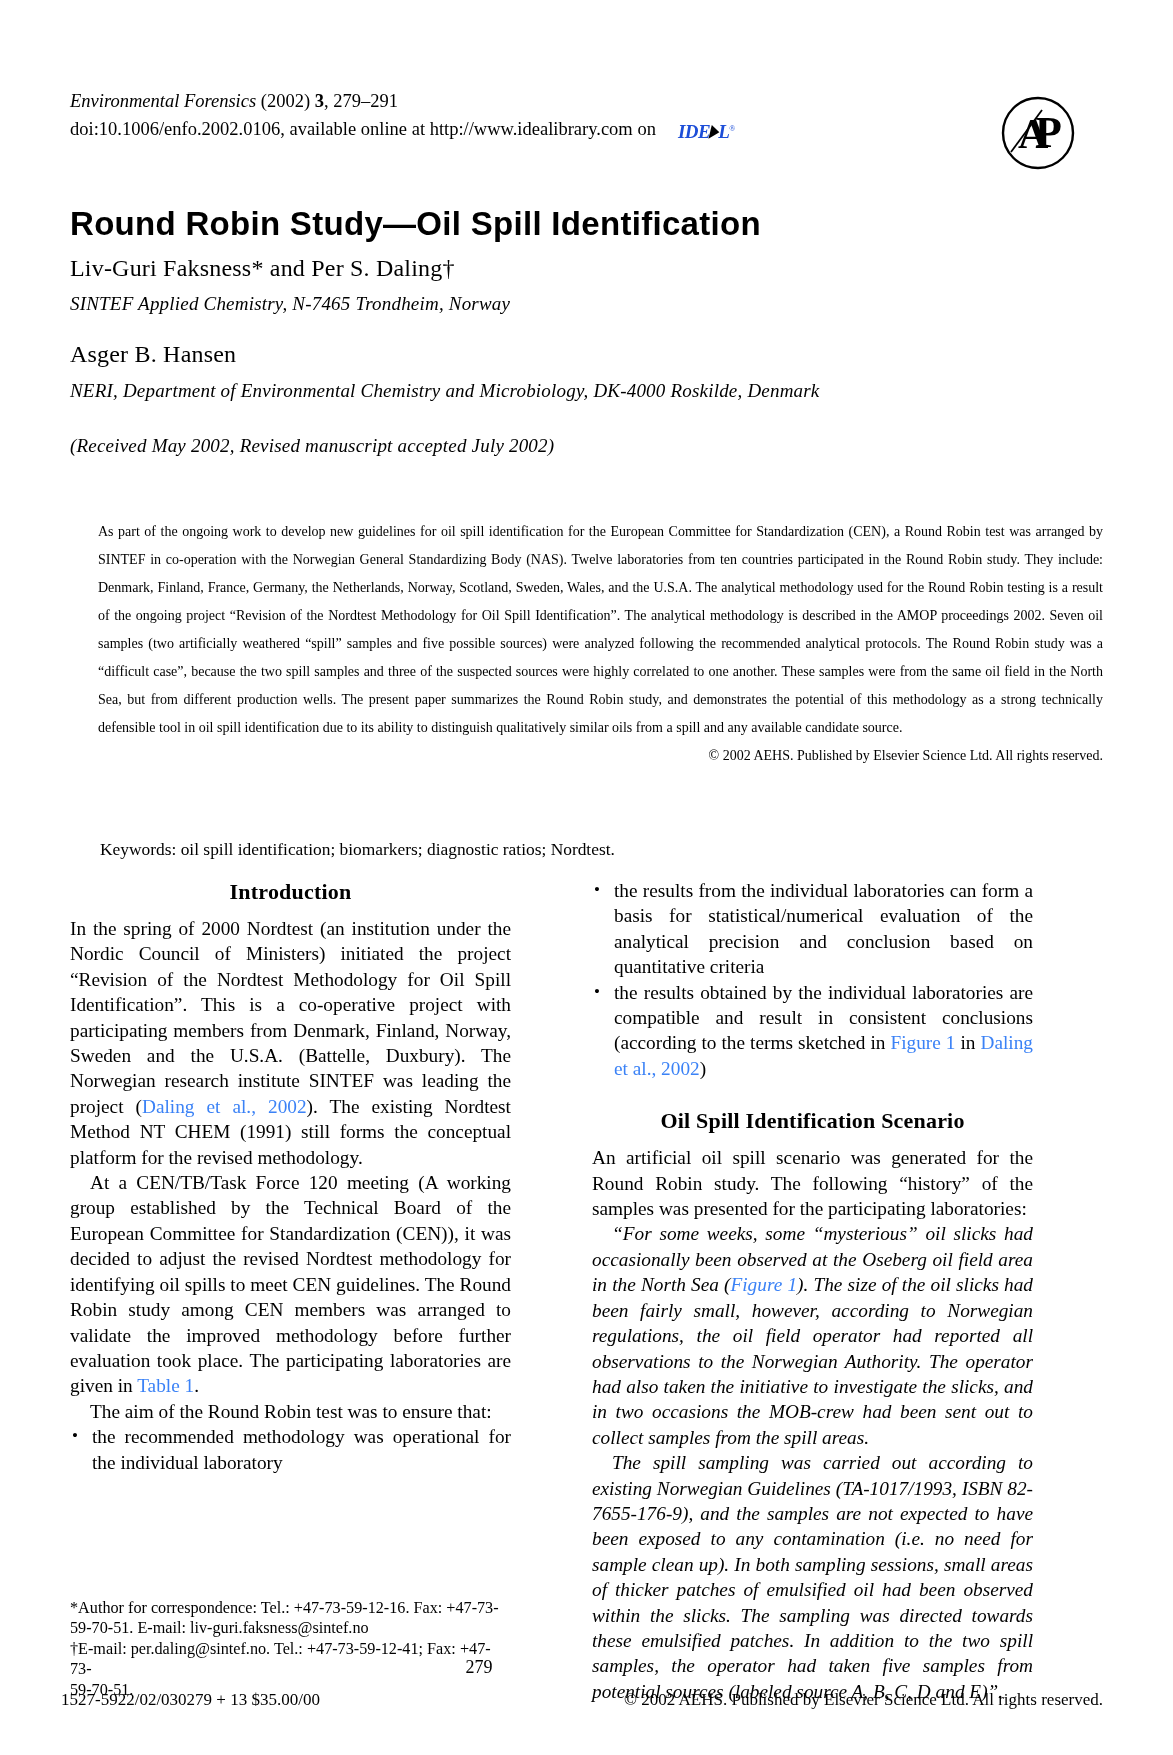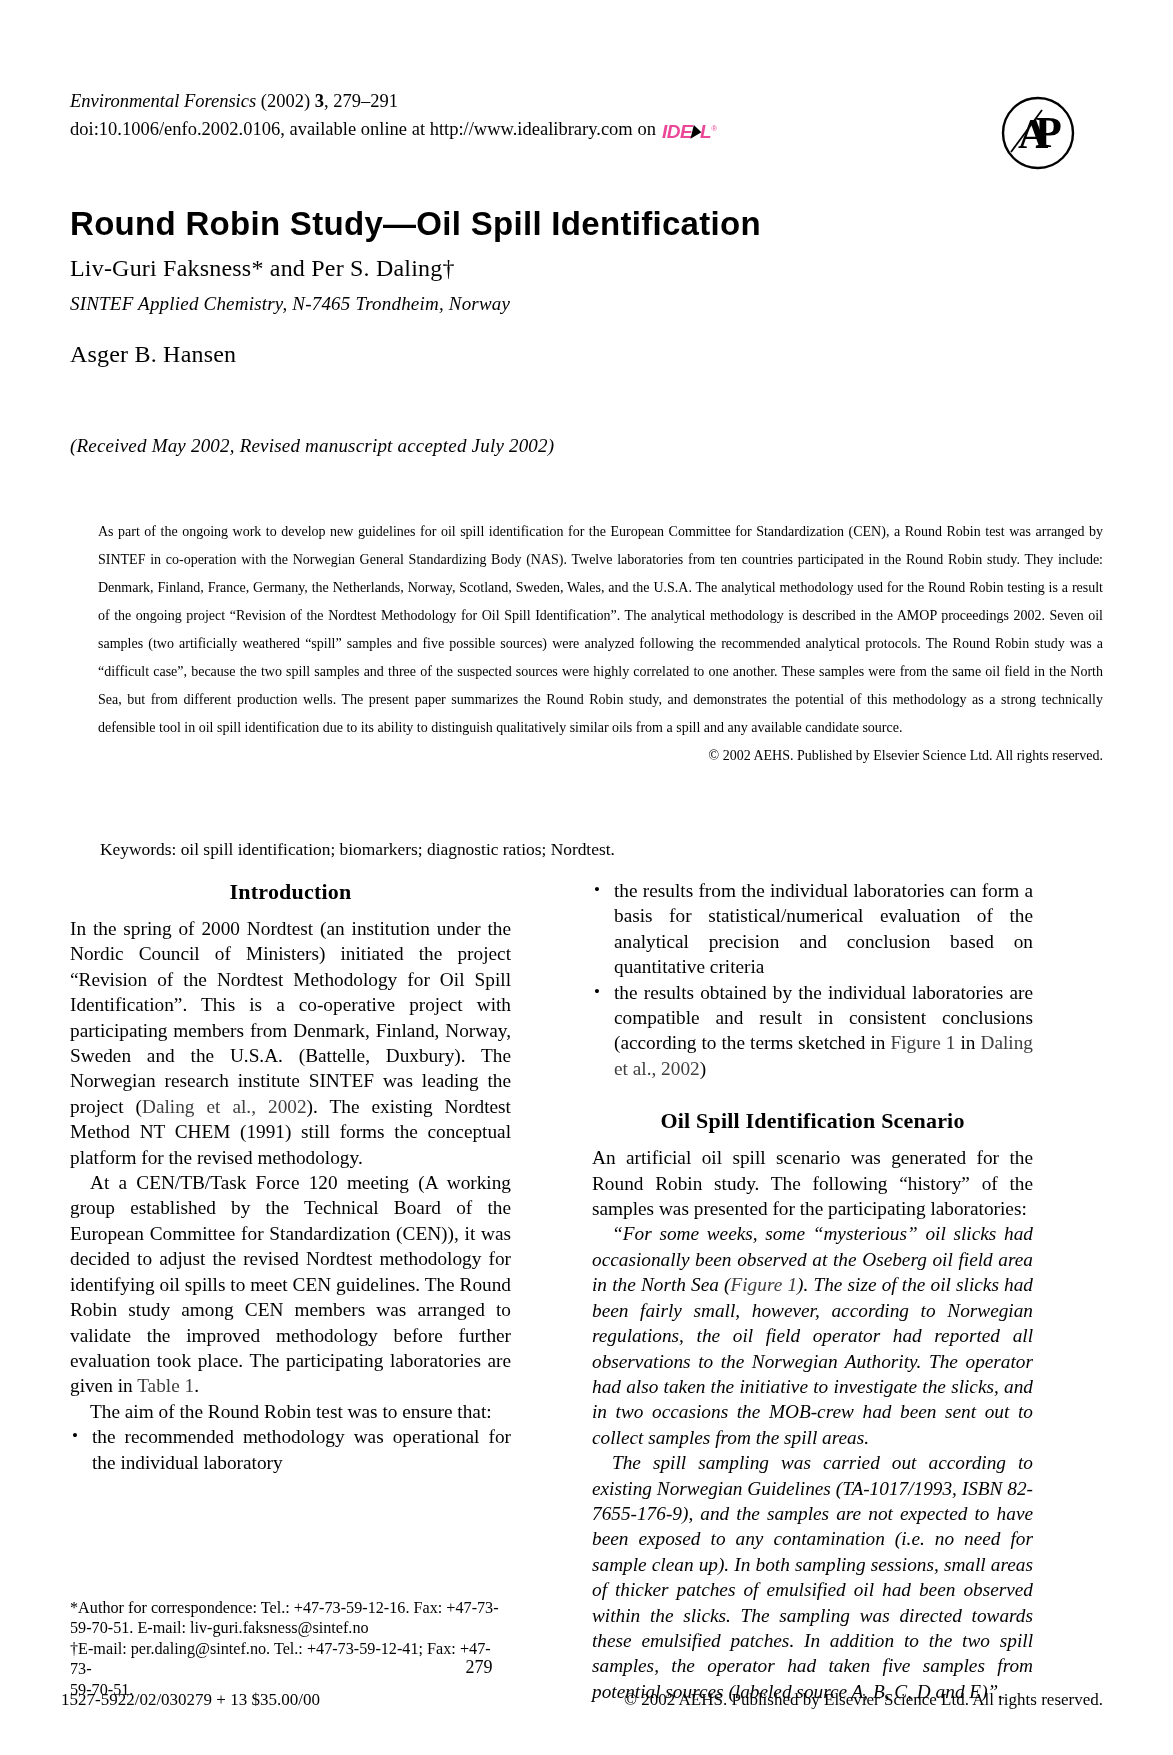--- a/index.html
+++ b/index.html
@@ -29,28 +29,28 @@
     top: 88px;
     width: 820px;
     font-size: 18.5px;
     line-height: 27px;
   }
   .masthead .j-name { font-style: italic; }
   .masthead .vol { font-weight: bold; }
   .ideal-logo {
     display: inline-block;
     vertical-align: -3px;
-    margin-left: 6px;
-    font-family: Liberation Sans, sans-serif;
+    margin-left: 22px;
+    font-family: Liberation Serif, serif;
     font-weight: bold;
     font-style: italic;
     font-size: 19px;
     letter-spacing: -0.5px;
     position: relative;
-    color: #ec4899;
+    color: #1d4ed8;
   }
   .ideal-logo .reg {
     font-size: 8px;
     vertical-align: super;
     font-style: normal;
     font-weight: normal;
   }
   .ideal-logo .mouse {
     display: inline-block;
     width: 0; height: 0;
@@ -153,21 +153,21 @@
     font-weight: bold;
     font-size: 22px;
     margin: 0 0 10px 0;
     line-height: 28px;
     text-align: center;
     letter-spacing: 0.2px;
   }
   .col h2.spaced { margin-top: 26px; }
   .col p { margin: 0; text-indent: 0; }
   .col p.ind { text-indent: 20px; }
-  .link { color: #404040; }
+  .link { color: #3b82f6; }
   ul.bul {
     margin: 0;
     padding: 0;
     list-style: none;
   }
   ul.bul li {
     position: relative;
     padding-left: 22px;
     margin: 0;
     text-align: justify;
@@ -245,20 +245,21 @@
       <text x="17" y="52" font-family="Liberation Serif, serif" font-size="42" font-weight="bold" fill="#000">A</text>
       <text x="34" y="51" font-family="Liberation Serif, serif" font-size="44" font-weight="bold" fill="#000">P</text>
     </svg>
   </div>
 
   <h1 class="title">Round Robin Study—Oil Spill Identification</h1>
 
   <div class="author-block author-line" id="authors-1">Liv-Guri Faksness* and Per S. Daling†</div>
   <div class="author-block affil-line" id="affil-1">SINTEF Applied Chemistry, N-7465 Trondheim, Norway</div>
   <div class="author-block author-line" id="authors-2">Asger B. Hansen</div>
+  <div class="author-block affil-line" id="affil-2">NERI, Department of Environmental Chemistry and Microbiology, DK-4000 Roskilde, Denmark</div>
 
   <div class="received">(Received May 2002, Revised manuscript accepted  July 2002)</div>
 
   <div class="abstract">
     <span>As part of the ongoing work to develop new guidelines for oil spill identification for the European Committee for Standardization (CEN), a Round Robin test was arranged by SINTEF in co-operation with the Norwegian General Standardizing Body (NAS). Twelve laboratories from ten countries participated in the Round Robin study. They include: Denmark, Finland, France, Germany, the Netherlands, Norway, Scotland, Sweden, Wales, and the U.S.A. The analytical methodology used for the Round Robin testing is a result of the ongoing project “Revision of the Nordtest Methodology for Oil Spill Identification”. The analytical methodology is described in the AMOP proceedings 2002. Seven oil samples (two artificially weathered “spill” samples and five possible sources) were analyzed following the recommended analytical protocols. The Round Robin study was a “difficult case”, because the two spill samples and three of the suspected sources were highly correlated to one another. These samples were from the same oil field in the North Sea, but from different production wells. The present paper summarizes the Round Robin study, and demonstrates the potential of this methodology as a strong technically defensible tool in oil spill identification due to its ability to distinguish qualitatively similar oils from a spill and any available candidate source.</span>
     <span class="copyline">© 2002 AEHS. Published by Elsevier Science Ltd. All rights reserved.</span>
   </div>
 
   <div class="keywords">Keywords:  oil spill identification; biomarkers; diagnostic ratios; Nordtest.</div>
 

